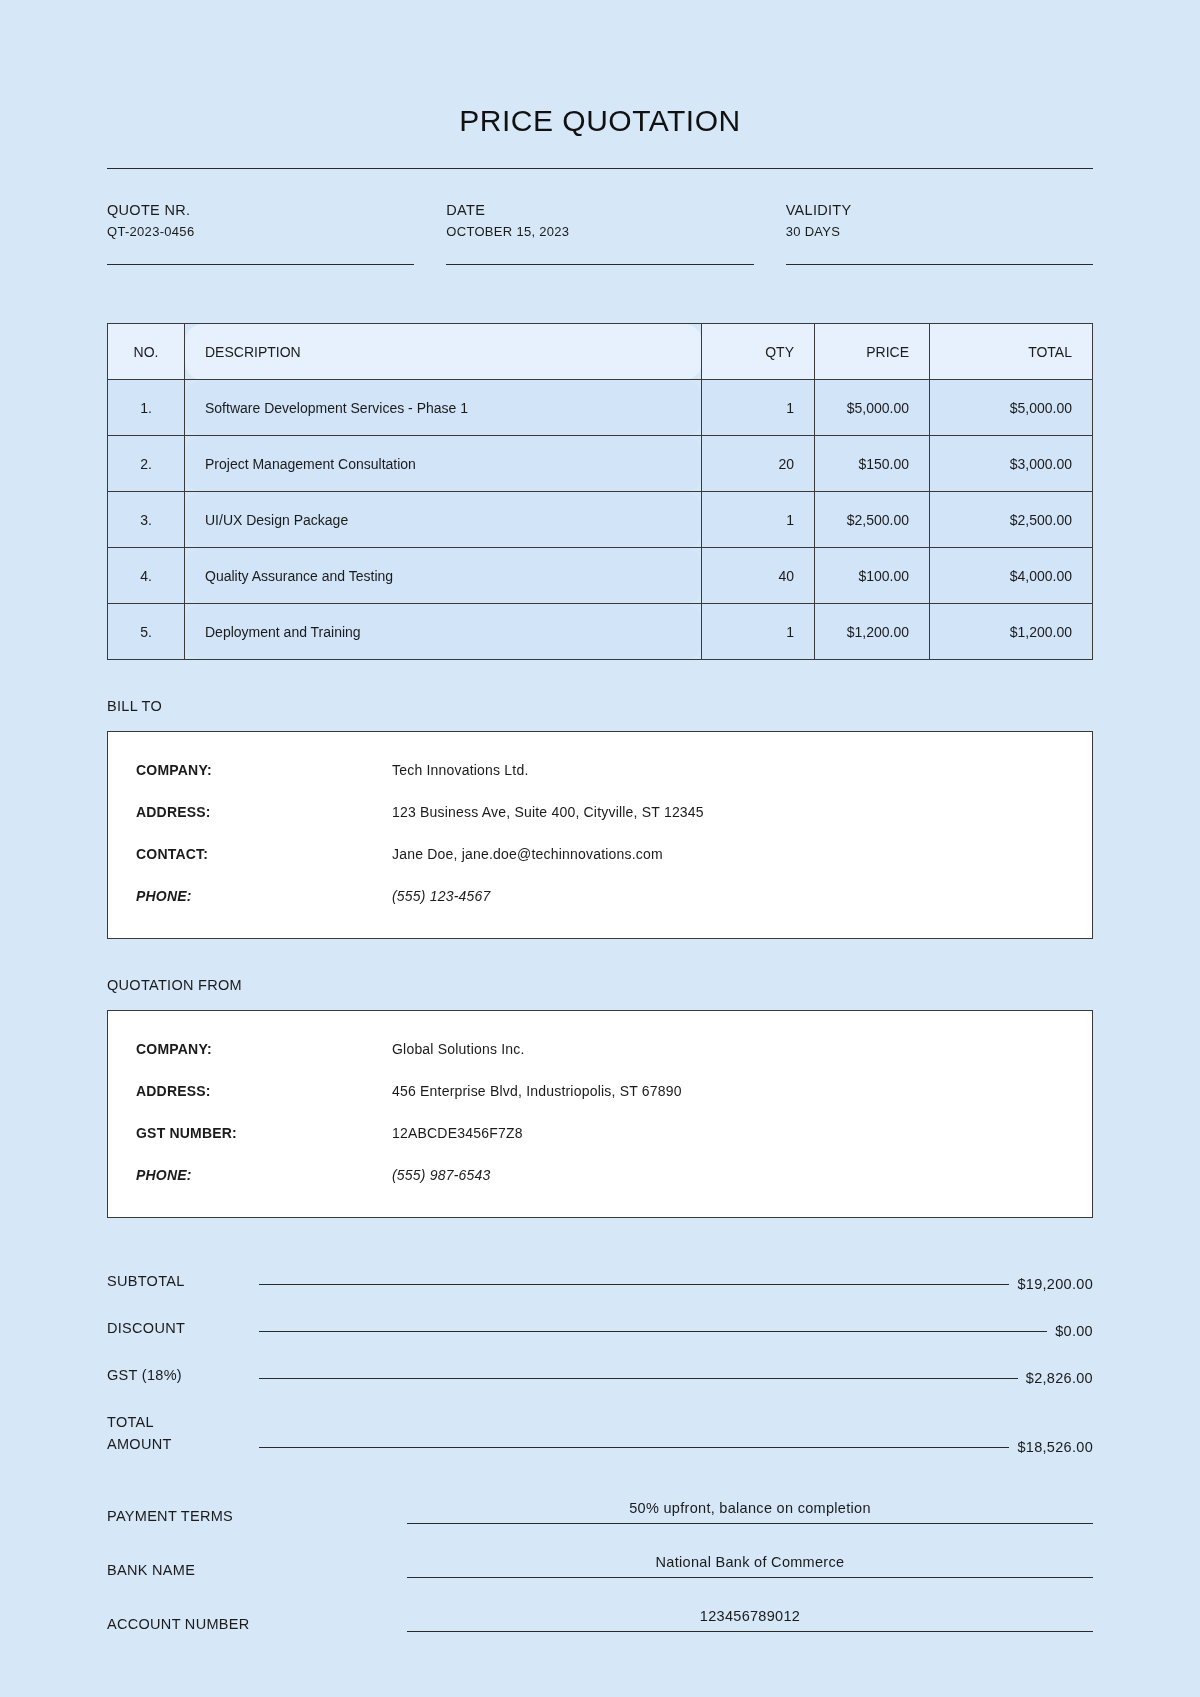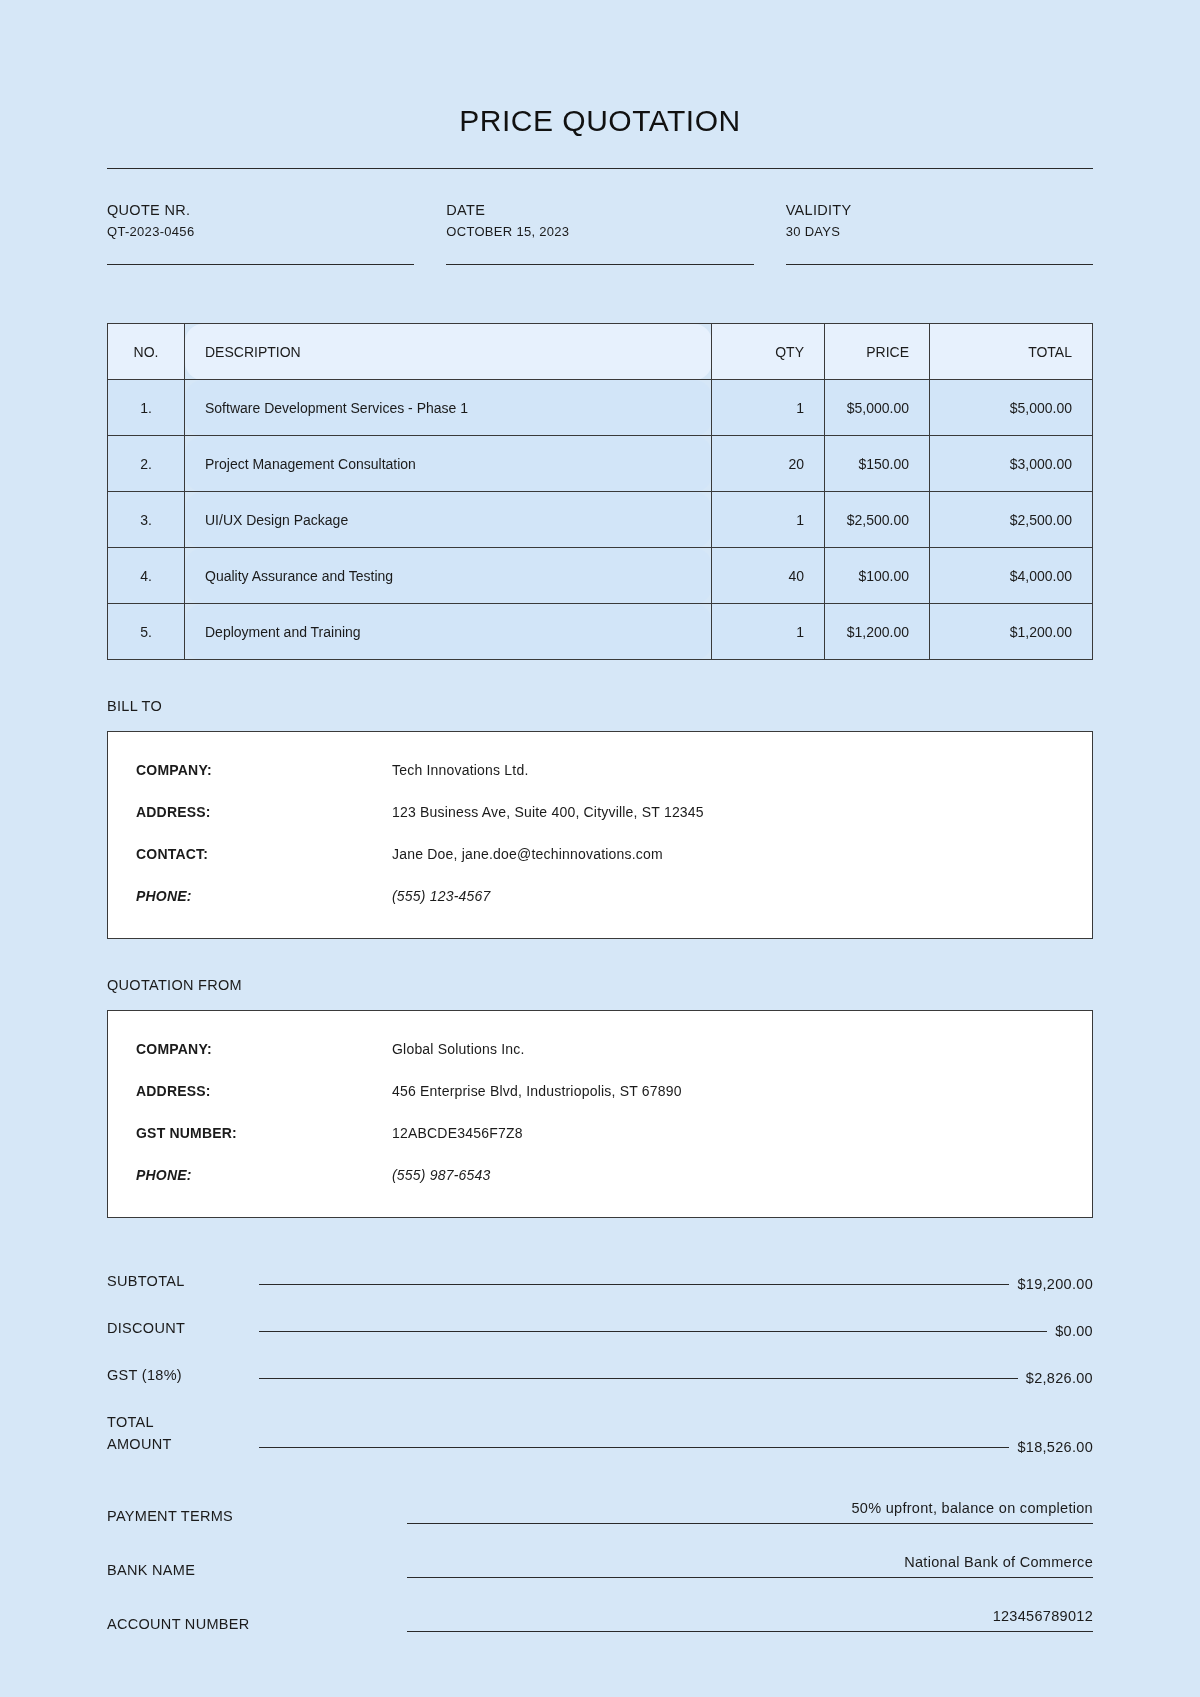--- a/index.html
+++ b/index.html
@@ -45,21 +45,21 @@
     border:1.5px solid #3a3a3a;
     font-size:14px; font-weight:400;
     padding:0 20px; height:56px;
     vertical-align:middle;
   }
   .items thead th { background:#e7f1fd; height:56px; }
   .items tbody td { background:#d2e5f8; height:56px; }
   .col-no    { width:77px;  text-align:center; }
   .col-desc  { width:auto;  text-align:left;border-radius:18px; }
   .col-qty   { width:113px; text-align:right; }
-  .col-price { width:105px; text-align:right; }
+  .col-price { width:115px; text-align:right; }
   .col-total { width:163px; text-align:right; }
 
   
   .section-label {
     font-size:14.5px; letter-spacing:.3px;
     margin-top:38px; margin-bottom:17px;
   }
   .info-box {
     background:#ffffff;
     border:1.6px solid #3a3a3a;
@@ -87,21 +87,21 @@
     padding-left:8px; white-space:nowrap;
   }
 
   
   .footer { margin-top:45px; }
   .foot-row { display:flex; align-items:flex-end; margin-bottom:30px; }
   .foot-label {
     width:300px; flex:0 0 300px;
     font-size:14.5px; letter-spacing:.3px;
   }
-  .foot-valwrap { flex:1 1 auto; text-align:right; }
+  .foot-valwrap { flex:1 1 auto; text-align:center; }
   .foot-value {
     font-size:14.5px; letter-spacing:.3px;
     padding-bottom:7px; border-bottom:1.3px solid #2a2a2a;
   }
 </style>
 </head>
 <body>
 
 <div class="page">
 

